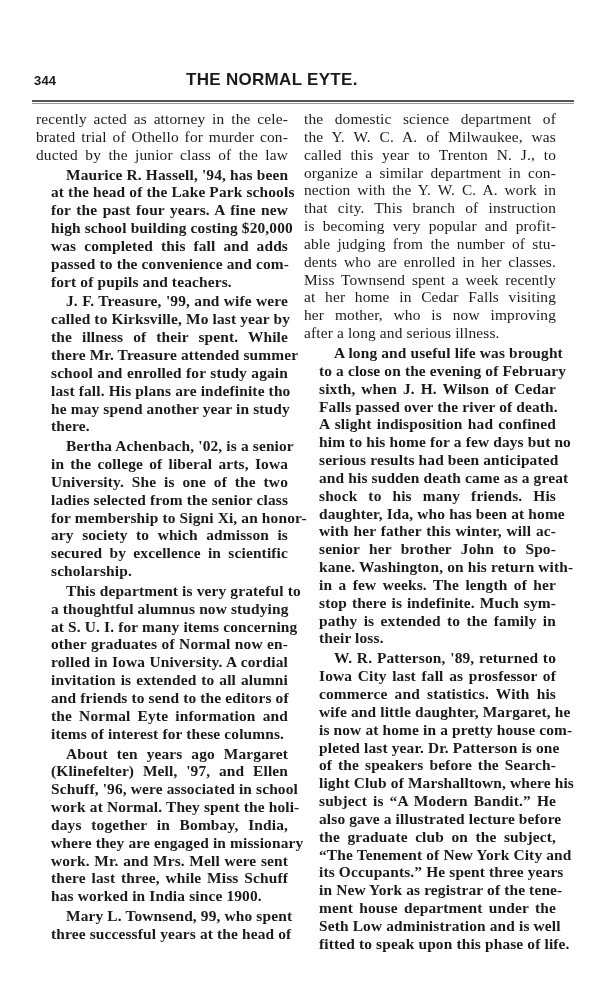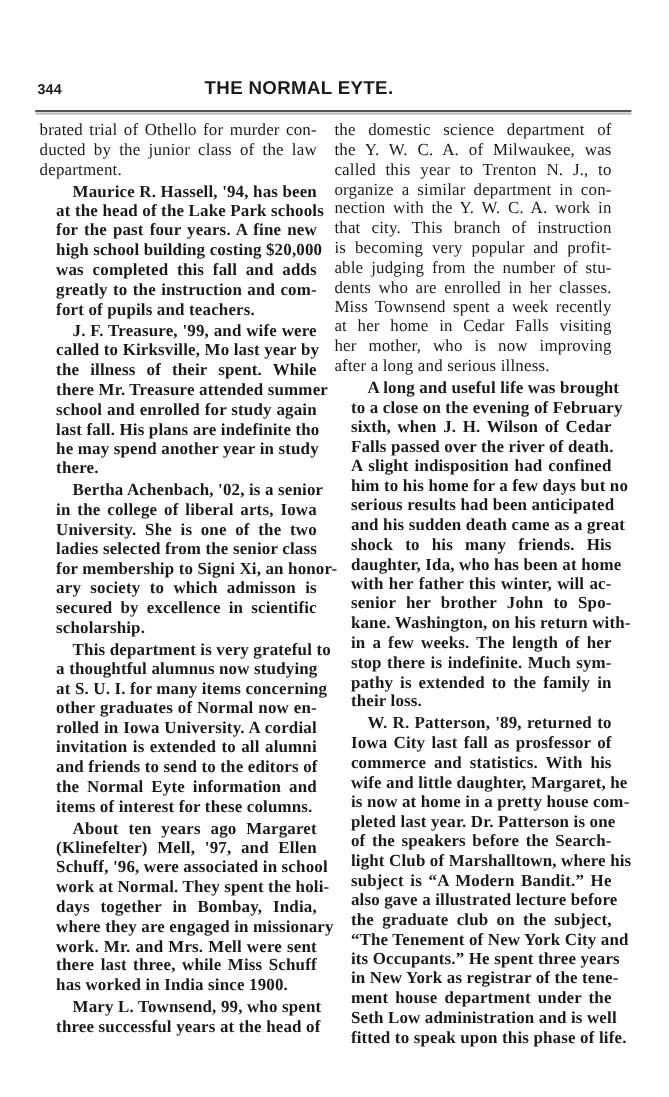--- a/index.html
+++ b/index.html
@@ -41,31 +41,31 @@
 </head>
 <body>
 
 <div>
   <div class="page-number">344</div>
   <div class="running-title">THE NORMAL EYTE.</div>
   <div class="rule"></div>
 
   <div class="column col-left">
       <div class="para cont">
+        <span class="line">recently acted as attorney in the cele-</span>
         <span class="line">brated trial of Othello for murder con-</span>
         <span class="line">ducted by the junior class of the law</span>
-        <span class="line last">department.</span>
       </div>
       <div class="para">
         <span class="line" style="padding-left: 15px; width: calc(100% - 15px);">Maurice R. Hassell, '94, has been</span>
         <span class="line">at the head of the Lake Park schools</span>
         <span class="line">for the past four years. A fine new</span>
         <span class="line">high school building costing $20,000</span>
         <span class="line">was completed this fall and adds</span>
-        <span class="line">greatly to the instruction and com-</span>
+        <span class="line">passed to the convenience and com-</span>
         <span class="line last">fort of pupils and teachers.</span>
       </div>
       <div class="para">
         <span class="line" style="padding-left: 15px; width: calc(100% - 15px);">J. F. Treasure, '99, and wife were</span>
         <span class="line">called to Kirksville, Mo last year by</span>
         <span class="line">the illness of their spent. While</span>
         <span class="line">there Mr. Treasure attended summer</span>
         <span class="line">school and enrolled for study again</span>
         <span class="line">last fall. His plans are indefinite tho</span>
         <span class="line">he may spend another year in study</span>

